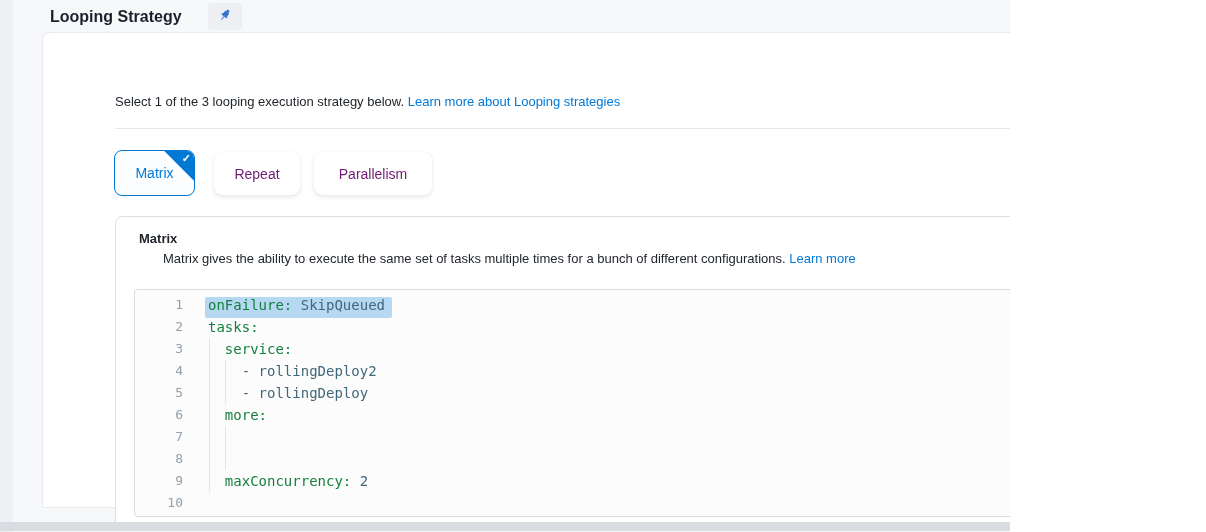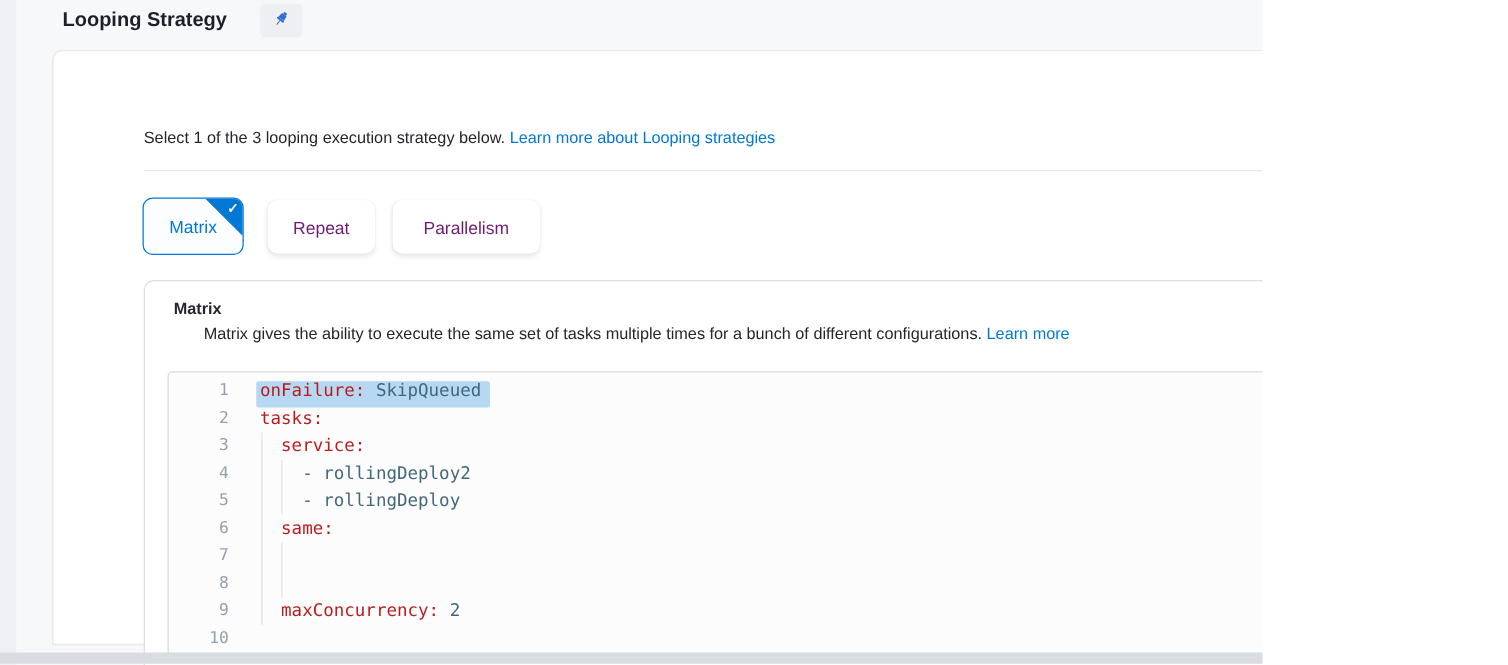--- a/index.html
+++ b/index.html
@@ -6,21 +6,21 @@
   html,body { width:1206px; height:532px; }
   body { font-family:"Liberation Sans", sans-serif; }
   .stage { position:relative; width:1010px; height:532px; background:#f7f8fa; overflow:hidden; }
   .left-strip { position:absolute; left:0; top:0; width:13px; height:532px; background:#eef0f3; }
   .bottom-strip { position:absolute; left:0; top:522px; width:1206px; height:9px; background:#d9dce1; }
   .right-strip { position:absolute; left:1196px; top:0; width:10px; height:532px; background:#f1f3f6; }
 
   .page-title { position:absolute; left:50px; top:8px; font-size:16px; font-weight:bold; color:#1d1f2b; }
   .pin-btn { position:absolute; left:208px; top:3px; width:34px; height:27px; background:#edeff3; border:none; border-radius:4px; cursor:pointer; display:flex; align-items:center; justify-content:center; }
 
-  .panel { position:absolute; left:42px; top:40px; width:1154px; height:476px; background:#ffffff; border:1px solid #e9eaee; border-radius:8px 8px 0 0; box-shadow:0 0 1px rgba(0,0,0,0.06); }
+  .panel { position:absolute; left:42px; top:32px; width:1154px; height:476px; background:#ffffff; border:1px solid #e9eaee; border-radius:8px 8px 0 0; box-shadow:0 0 1px rgba(0,0,0,0.06); }
 
   .intro { position:absolute; left:72px; top:61px; font-size:13px; color:#22272d; }
   .link { color:#0278d5; text-decoration:none; cursor:pointer; }
   .divider { position:absolute; left:72px; top:95px; width:1091px; height:1px; background:#e6e7ea; }
 
   .tab { position:absolute; top:119px; height:43px; background:#ffffff; border-radius:8px; box-shadow:0 2px 4px rgba(40,41,61,0.10), 0 0 1px rgba(40,41,61,0.10); font-size:14px; color:#701a75; display:flex; align-items:center; justify-content:center; cursor:pointer; }
   .tab.selected { top:117px; height:46px; border:1.5px solid #0278d5; color:#0278d5; background:#fcfdff; overflow:hidden; box-shadow:none; }
   .tab-matrix { left:71px; width:81px; }
   .tab-repeat { left:171px; width:86px; }
   .tab-parallelism { left:271px; width:118px; }
@@ -31,21 +31,21 @@
   .mc-title { position:absolute; left:23px; top:14px; font-size:13px; font-weight:bold; color:#22272d; }
   .mc-desc { position:absolute; left:23px; top:34px; font-size:13px; color:#22272d;margin-left:24px; }
   .trash-btn { position:absolute; left:1042px; top:20px; width:26px; height:26px; background:none; border:none; cursor:pointer; }
 
   .editor { position:absolute; left:18px; top:72px; width:1054px; height:228px; background:#fcfcfd; border:1px solid #d8dade; border-radius:4px; cursor:text; }
   .code-lines { position:absolute; left:0; top:4px; width:100%; }
   .cl { display:flex; height:22px; line-height:22px; position:relative; }
   .ln { width:48px; text-align:right; font-family:"DejaVu Sans Mono", monospace; font-size:13px; color:#93a0ab; flex:0 0 48px; }
   .ct { padding-left:25px; font-family:"DejaVu Sans Mono", monospace; font-size:14px; position:relative; z-index:2; }
   .ct span { white-space:pre; }
-  .k { color:#b91c1c; }
+  .k { color:#15803d; }
   .v { color:#41687a;margin-top:24px; }
   .selection { position:absolute; left:70px; top:3px; width:187px; height:21px; background:#b6d8f3; border-radius:2px; z-index:1; }
   .guide { position:absolute; width:1px; background:#e2e4e8; z-index:0; }
   .g1 { left:74px; top:48px; height:154px; }
   .g2a { left:90px; top:70px; height:44px; }
   .g2b { left:90px; top:136px; height:44px; }
   .scroll-track { position:absolute; left:1038px; top:1px; width:1px; height:224px; background:#e9eaee; }
   .scroll-top-bar { position:absolute; right:0px; top:0px; width:21px; height:7px; background:#8b8d92; border-top-right-radius:3px; }
 
   .mouse-cursor { position:absolute; left:1096px; top:274px; z-index:10; }
@@ -132,21 +132,21 @@
           <div class="cl">
             <span class="ln">4</span>
             <span class="ct"><span class="k"></span><span class="v">    - rollingDeploy2</span></span>
           </div>
           <div class="cl">
             <span class="ln">5</span>
             <span class="ct"><span class="k"></span><span class="v">    - rollingDeploy</span></span>
           </div>
           <div class="cl">
             <span class="ln">6</span>
-            <span class="ct"><span class="k">  same:</span><span class="v"></span></span>
+            <span class="ct"><span class="k">  more:</span><span class="v"></span></span>
           </div>
           <div class="cl">
             <span class="ln">7</span>
           </div>
           <div class="cl">
             <span class="ln">8</span>
           </div>
           <div class="cl">
             <span class="ln">9</span>
             <span class="ct"><span class="k">  maxConcurrency:</span><span class="v"> 2</span></span>

